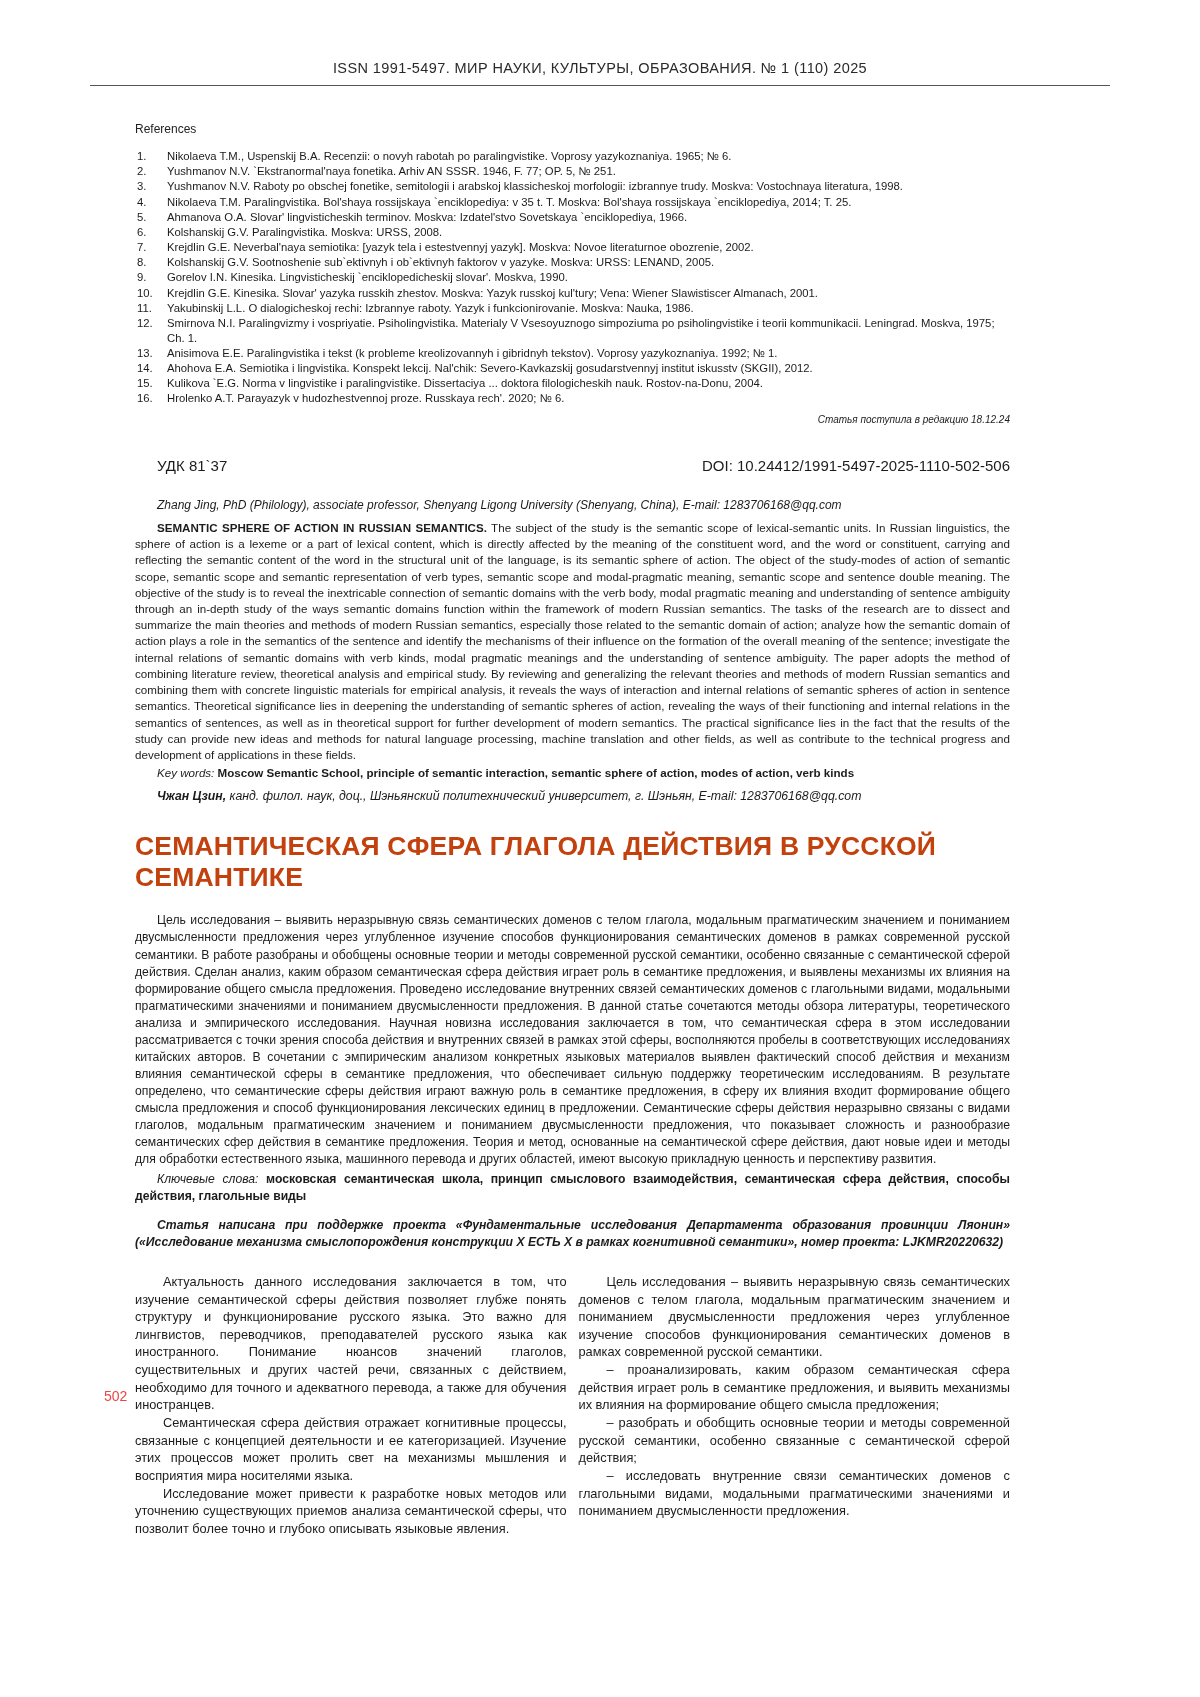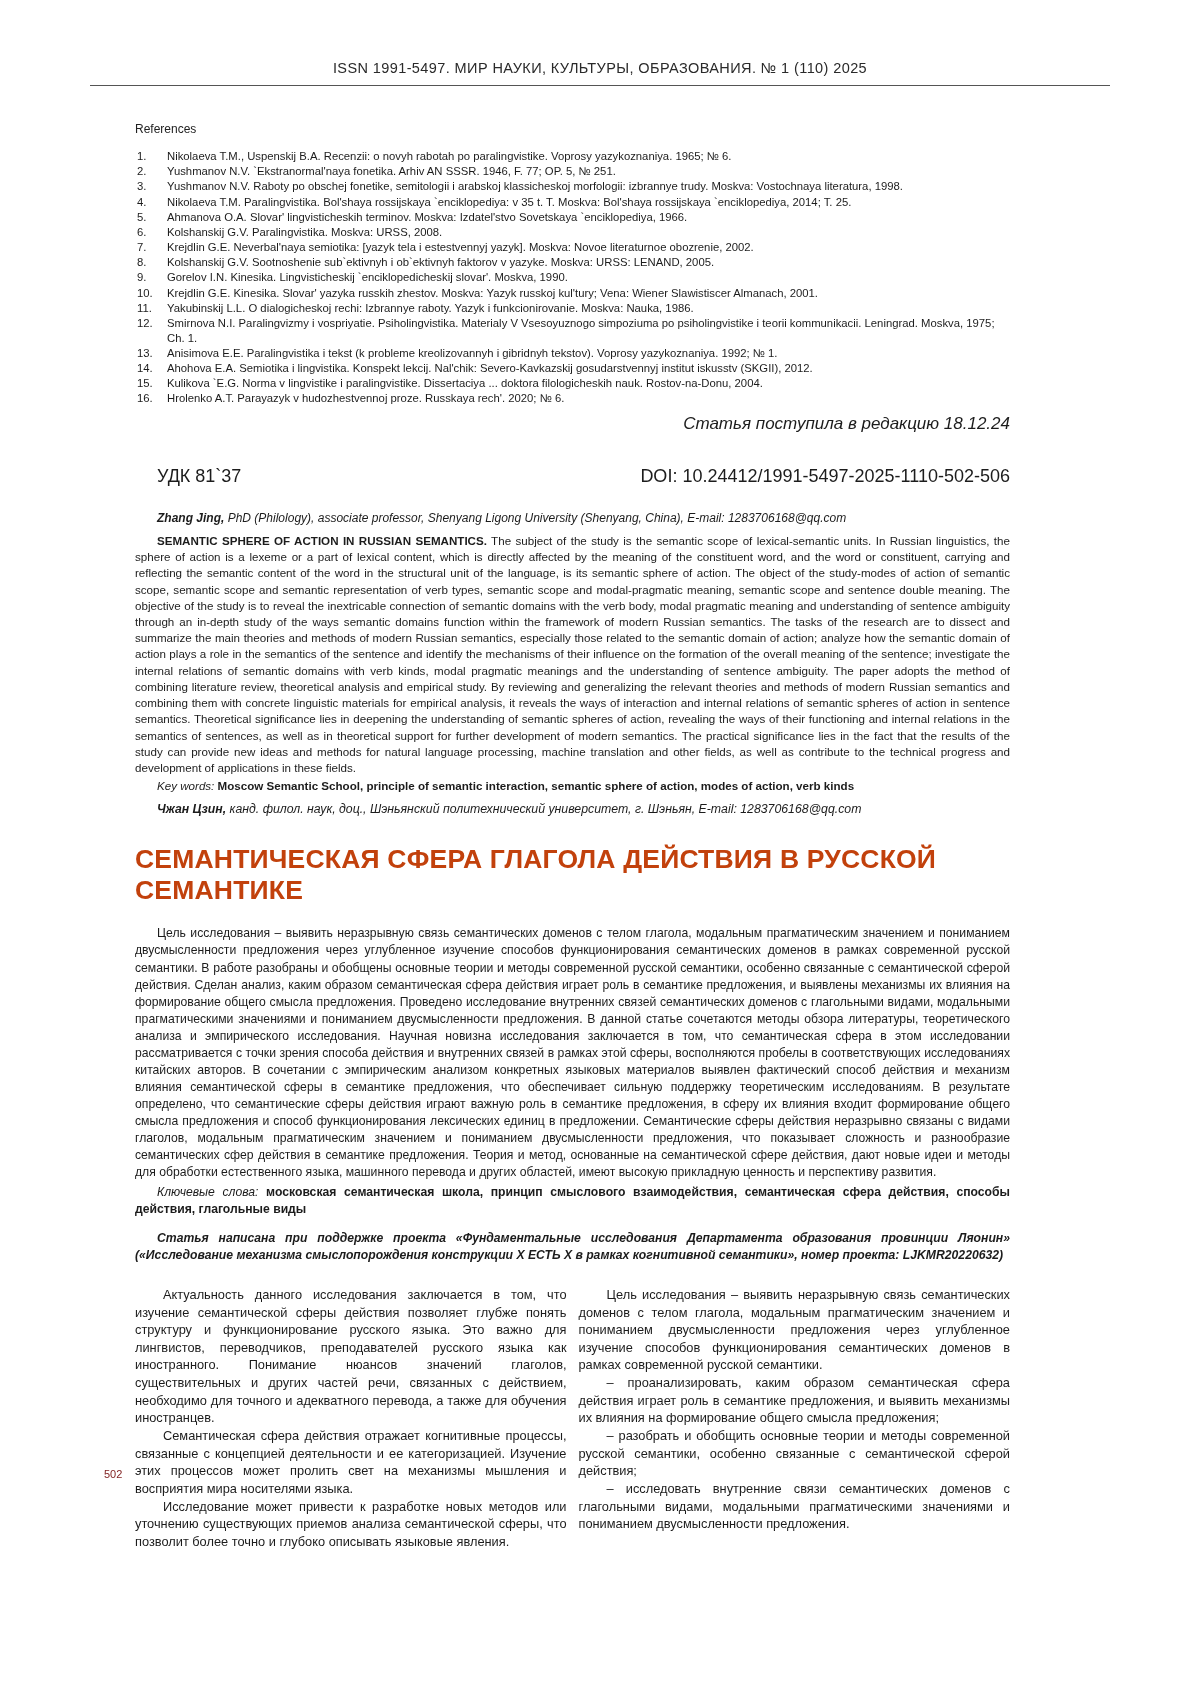--- a/index.html
+++ b/index.html
@@ -27,25 +27,25 @@
   .refs-list {
     list-style: none;
     counter-reset: ref;
     margin: 0; padding: 0;
     font-size: 11.3px;
     line-height: 1.3;
     color: #1c1c1c;
   }
   .refs-list li { counter-increment: ref; position: relative; padding-left: 32px; margin-bottom: 0.5px; }
   .refs-list li::before { content: counter(ref) "."; position: absolute; left: 2px; }
-  .received { text-align: right; font-style: italic; font-size: 17px; margin-top: 8px; }
-  .udk-doi-row { display: flex; justify-content: space-between; margin-top: 32px; font-size: 18px; }
+  .received { text-align: right; font-style: italic; font-size: 10px; margin-top: 8px; }
+  .udk-doi-row { display: flex; justify-content: space-between; margin-top: 32px; font-size: 15px; }
   .udk { margin-left: 22px; }
   .author-en { margin: 24px 0 0; font-size: 12px; font-style: italic; text-indent: 22px; }
-  .author-en b { font-weight: bold; }
+  .author-en b { font-weight: normal; }
   .abstract-en {
     margin: 8px 0 0;
     font-size: 11.6px;
     line-height: 1.4;
     text-align: justify;
     text-indent: 22px;
   }
   .keywords-en { margin: 2px 0 0; font-size: 11.6px; line-height: 1.4; text-align: justify; text-indent: 22px; }
   .keywords-en .lbl { font-style: italic; }
   .keywords-en b { font-weight: bold; }
@@ -77,23 +77,23 @@
     font-style: italic;
     text-align: justify;
     text-indent: 22px;
   }
   .columns { display: flex; gap: 12px; margin-top: 22px; }
   .col { flex: 1 1 0; font-size: 12.8px; line-height: 1.38; text-align: justify; }
   .body-para { margin: 0; text-indent: 28px; }
   .page-number {
     position: absolute;
     left: 104px;
-    top: 1468px;
-    font-size: 11px;
-    color: #7f1d1d;
+    top: 1388px;
+    font-size: 14px;
+    color: #ef4444;
   }
 </style>
 </head>
 <body>
 
 <div class="page">
 
   <header class="page-header">
     <span>ISSN 1991-5497. МИР НАУКИ, КУЛЬТУРЫ, ОБРАЗОВАНИЯ.  № 1 (110) 2025</span>
   </header>

